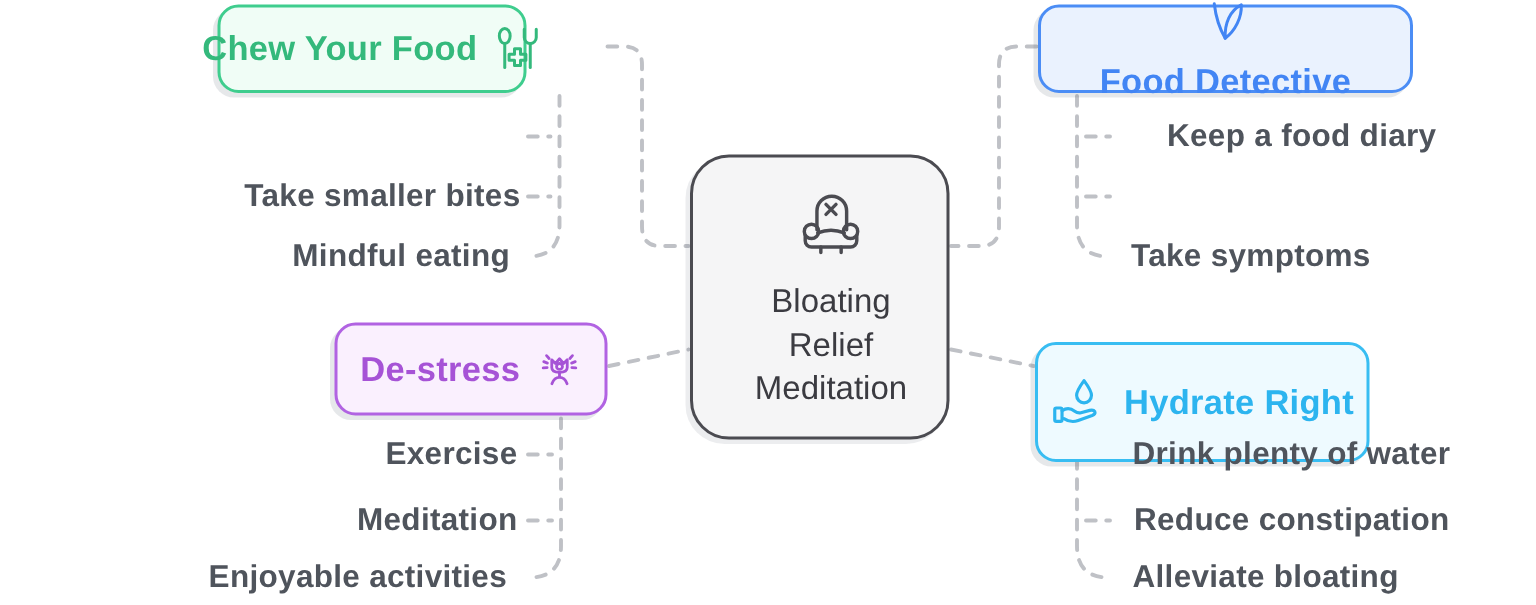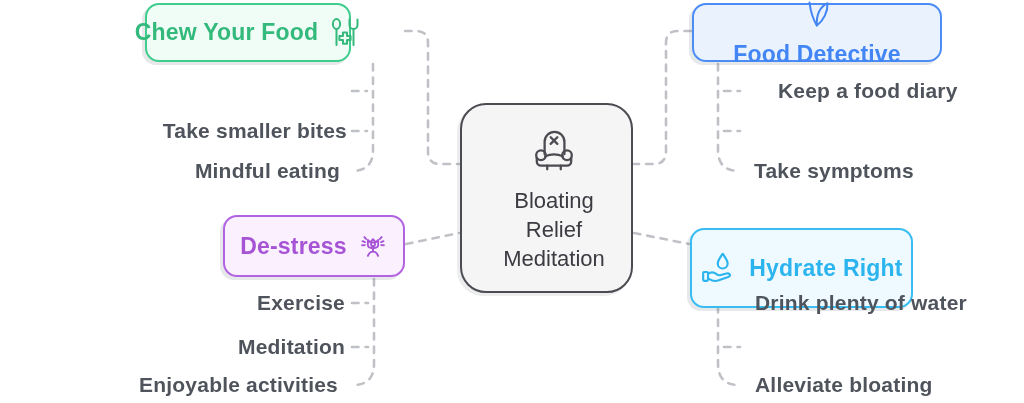--- a/index.html
+++ b/index.html
@@ -132,15 +132,16 @@
   <div class="sub" style="right:684px;top:158px;">Mindful eating</div>
 
   <div class="sub" style="right:679px;top:290px;">Exercise</div>
   <div class="sub" style="right:679px;top:334px;">Meditation</div>
   <div class="sub" style="right:686px;top:372px;">Enjoyable activities</div>
 
   <div class="sub" style="left:754px;top:78px;margin-left:24px;">Keep a food diary</div>
   <div class="sub" style="left:754px;top:158px;">Take symptoms</div>
 
   <div class="sub" style="left:755px;top:290px;">Drink plenty of water</div>
+  <div class="sub" style="left:756px;top:334px;">Reduce constipation</div>
   <div class="sub" style="left:755px;top:372px;">Alleviate bloating</div>
 
 </div>
 
 </body></html>

